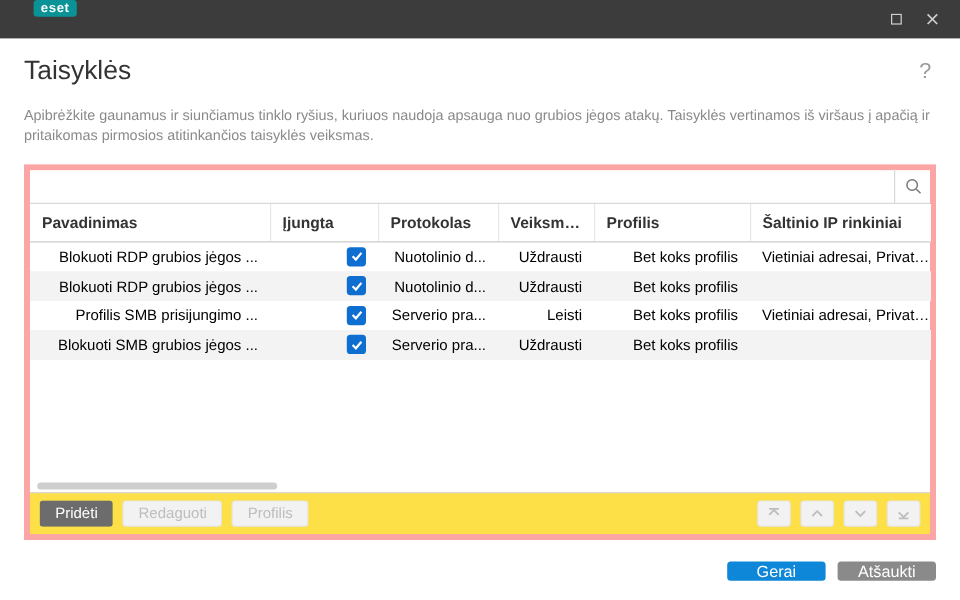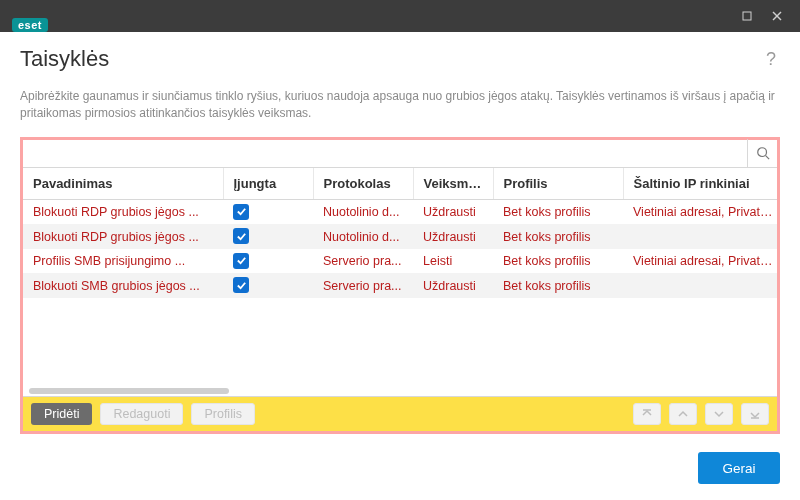--- a/index.html
+++ b/index.html
@@ -1,50 +1,50 @@
 <!DOCTYPE html>
 <html><head>
 <meta charset="utf-8">
 <style>
   * { box-sizing: border-box; margin: 0; padding: 0; }
   html, body { width: 800px; height: 500px; font-family: "Segoe UI", Arial, sans-serif; font-size: 13px; color: #404040; background: #fff; overflow: hidden; }
-  .titlebar { height: 32px; background: #3c3c3c; color: #d0d0d0; display: flex; align-items: flex-end; padding: 0 8px 0 12px; }
+  .titlebar { height: 32px; background: #3c3c3c; color: #d0d0d0; display: flex; align-items: flex-start; padding: 0 8px 0 28px; }
   .brand { display: flex; align-items: center; gap: 8px; font-size: 12px; letter-spacing: .3px; }
   .brand-badge { background: #0a9396; color: #fff; font-weight: 700; padding: 1px 6px; border-radius: 3px; font-size: 11px; letter-spacing: .5px; }
   .brand-name { color: #cfcfcf; font-weight: 300; }
   .titlebar .spacer { flex: 1; }
   .win-btn { width: 30px; height: 32px; display: flex; align-items: center; justify-content: center; color: #cfcfcf; cursor: pointer; }
   .content { padding: 14px 20px 16px 20px; height: calc(500px - 32px); display: flex; flex-direction: column; }
   .page-header { display: flex; align-items: center; }
   .page-title { font-size: 22px; font-weight: 400; color: #333; }
   .page-header .spacer { flex: 1; }
   .help-icon { font-size: 18px; color: #999; cursor: pointer; padding: 0 4px; }
   .desc { color: #8a8a8a; font-size: 12px; margin-top: 16px; line-height: 1.45; max-width: 760px; }
-  .panel { margin-top: 14px; border: 3px solid #fca5a5; display: flex; flex-direction: column; height: 380px; }
+  .panel { margin-top: 14px; border: 5px solid #fca5a5; display: flex; flex-direction: column; height: 380px; }
   .search-row { display: flex; align-items: center; border-bottom: 1px solid #d8d8d8; background: #fff; height: 28px; }
   .search-input { flex: 1; border: none; outline: none; height: 26px; padding: 0 8px; font-size: 13px; background: transparent; }
   .search-btn { width: 30px; height: 28px; display: flex; align-items: center; justify-content: center; border-left: 1px solid #d8d8d8; cursor: pointer; color: #666; }
   .table-wrap { flex: 1; overflow-x: auto; overflow-y: hidden; }
   table { border-collapse: collapse; width: 100%; table-layout: fixed; }
   th { text-align: left; font-weight: 600; font-size: 13px; color: #333; padding: 8px 10px; border-bottom: 1px solid #d8d8d8; border-right: 1px solid #e8e8e8; background: #fff; white-space: nowrap; overflow: hidden; text-overflow: ellipsis; }
   th:last-child { border-right: none; }
-  td { padding: 4px 10px; font-size: 12.5px; color: #b91c1c; border-bottom: 0; white-space: nowrap; overflow: hidden; text-overflow: ellipsis; height: 24px; }
+  td { padding: 4px 10px; font-size: 12.5px; color: #000000; border-bottom: 0; white-space: nowrap; overflow: hidden; text-overflow: ellipsis; height: 24px; text-align: right; }
   tbody tr:nth-child(even) { background: #f3f3f3; }
   .chk { width: 16px; height: 16px; border-radius: 3px; background: #0f6fd0; display: inline-flex; align-items: center; justify-content: center; }
   .chk svg { width: 11px; height: 11px; }
   .scroll-strip { height: 10px; background: #fff; position: relative; margin-top: auto; }
   .scroll-thumb { position: absolute; left: 6px; top: 2px; width: 200px; height: 6px; background: #cfcfcf; border-radius: 3px; cursor: pointer; }
   .panel-footer { display: flex; gap: 8px; align-items: center; padding: 6px 8px; border-top: 1px solid #d8d8d8; background: #fde047; }
   .btn-sm { border: 1px solid transparent; padding: 3px 12px; font-size: 12.5px; border-radius: 3px; cursor: pointer; }
   .btn-pri { background: #6c6c6c; color: #fff; }
   .btn-dis { background: #f2f2f2; color: #bdbdbd; border-color: #e5e5e5; cursor: default; }
   .panel-footer .spacer { flex: 1; }
   .ord-btn { width: 28px; height: 22px; display: flex; align-items: center; justify-content: center; background: #f2f2f2; color: #bdbdbd; border: 1px solid #e5e5e5; border-radius: 3px; cursor: default; }
   .dialog-footer { margin-top: auto; display: flex; justify-content: flex-end; gap: 10px; padding-top: 18px; }
-  .btn { min-width: 82px; height: 32px; border: none; border-radius: 3px; font-size: 13.5px; cursor: pointer; }
+  .btn { min-width: 82px; height: 16px; border: none; border-radius: 3px; font-size: 13.5px; cursor: pointer; }
   .btn-ok { background: #0f87d8; color: #fff; }
   .btn-cancel { background: #8a8a8a; color: #fff; }
 </style>
 </head>
 <body>
 
 <div class="titlebar">
   <div class="brand">
     <span class="brand-badge">eset</span>
   </div>
@@ -185,14 +185,15 @@
           <svg width="12" height="12" viewBox="0 0 12 12">
             <polyline points="2,5 6,9 10,5" fill="none" stroke="#bdbdbd" stroke-width="1.5"></polyline>
             <line x1="2" y1="10" x2="10" y2="10" stroke="#bdbdbd" stroke-width="1.5"></line>
           </svg>
         </div>
     </div>
   </div>
 
   <div class="dialog-footer">
     <button class="btn btn-ok">Gerai</button>
+    <button class="btn btn-cancel">Atšaukti</button>
   </div>
 </div>
 
 </body></html>

